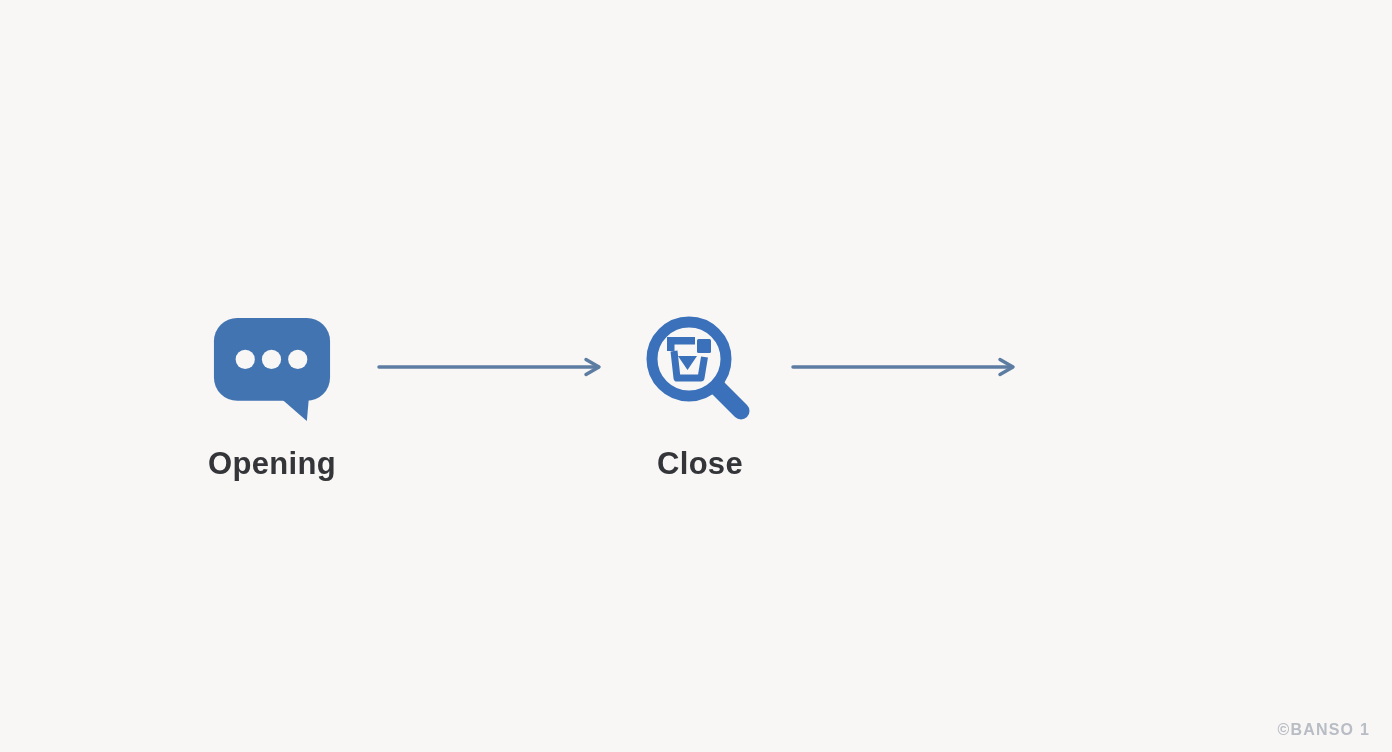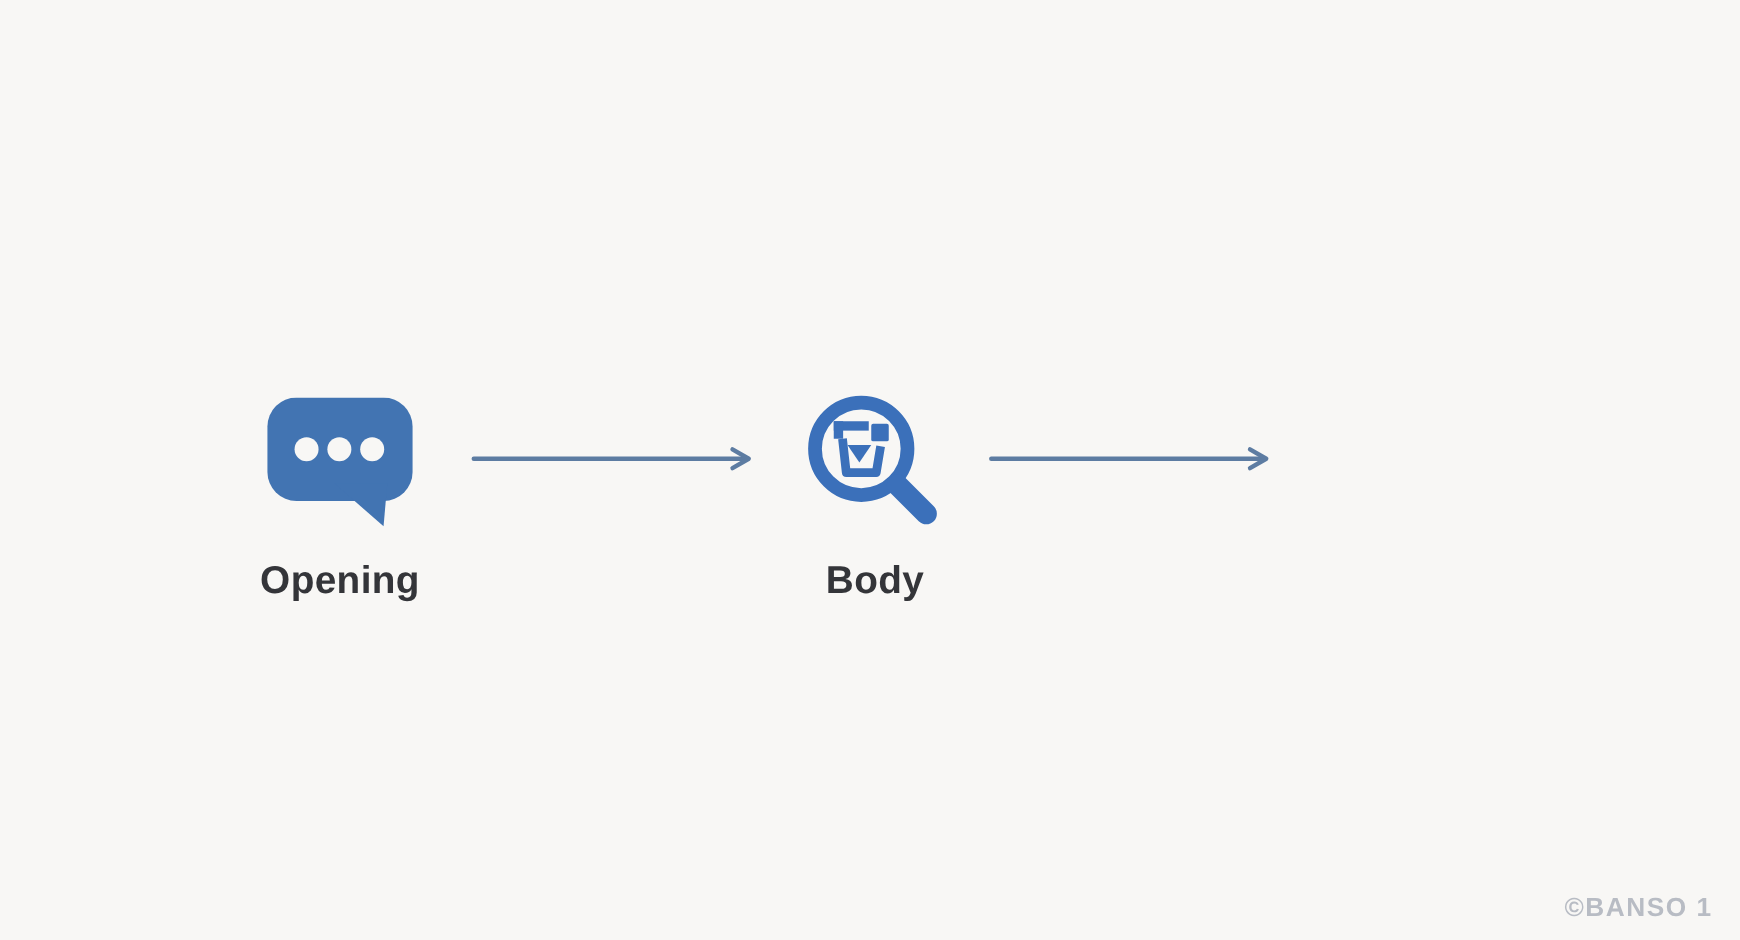--- a/index.html
+++ b/index.html
@@ -45,21 +45,21 @@
     top: 355px;
     width: 230px;
     height: 24px;
   }
   .arrow-1 { left: 376px; }
   .arrow-2 { left: 790px; }
   .watermark {
     position: absolute;
     right: 22px;
     bottom: 13px;
-    font-size: 21px;
+    font-size: 16px;
     font-weight: 600;
     letter-spacing: 1.2px;
     color: #b8bcc4;
   }
 </style>
 </head>
 <body>
 
 <div class="canvas">
 
@@ -96,21 +96,21 @@
           <path d="M33 40 L36 67 L60 67 L63.5 46" stroke-width="7" stroke-linejoin="round"></path>
         </g>
         <g fill="#3b70ba">
           <rect x="26" y="26" width="28" height="7.5"></rect>
           <rect x="26" y="26" width="7.5" height="14"></rect>
           <rect x="56" y="28" width="14" height="14" rx="1.5"></rect>
           <path d="M37 45 L56 45 L46.5 59 Z"></path>
         </g>
       </svg>
     </div>
-    <div class="step-label">Body</div>
+    <div class="step-label">Close</div>
   </div>
 
   <svg class="arrow arrow-2" viewBox="0 0 230 24">
     <g fill="none" stroke-width="3.5" stroke-linecap="round" stroke-linejoin="round" stroke="#5d7ca2">
       <path d="M3 12 H222"></path>
       <path d="M210 4.5 L223 12 L210 19.5"></path>
     </g>
   </svg>
 
 

